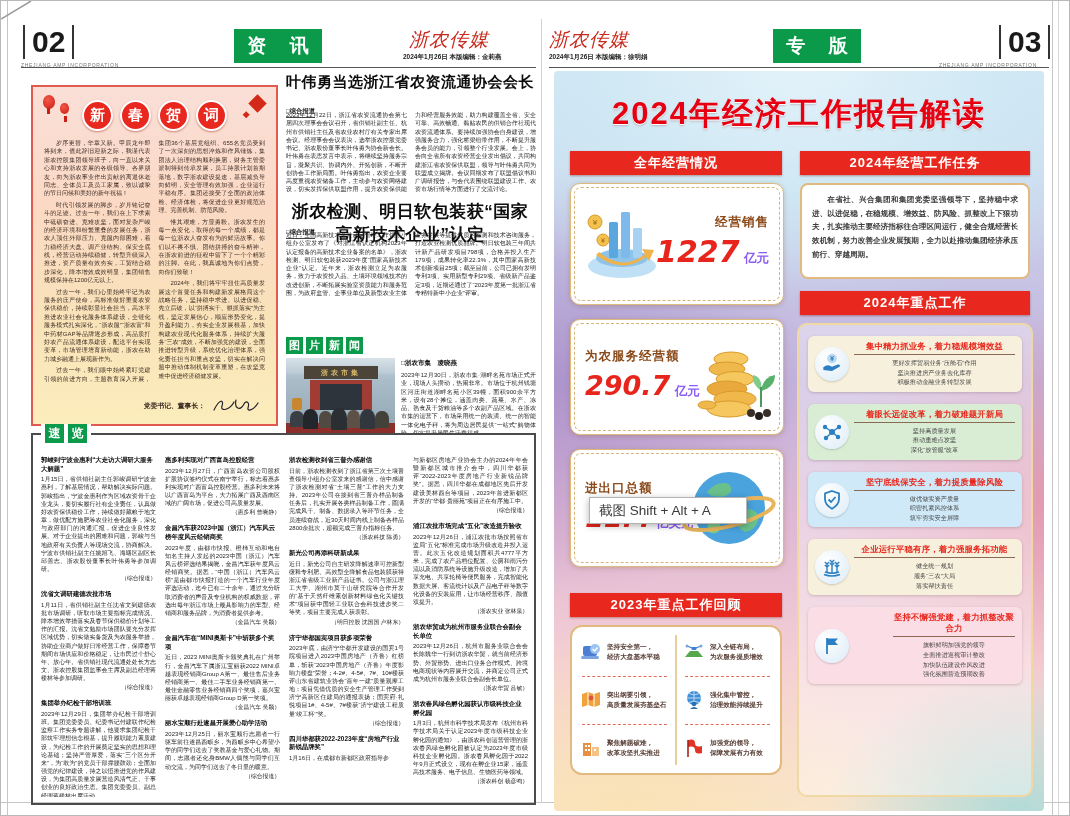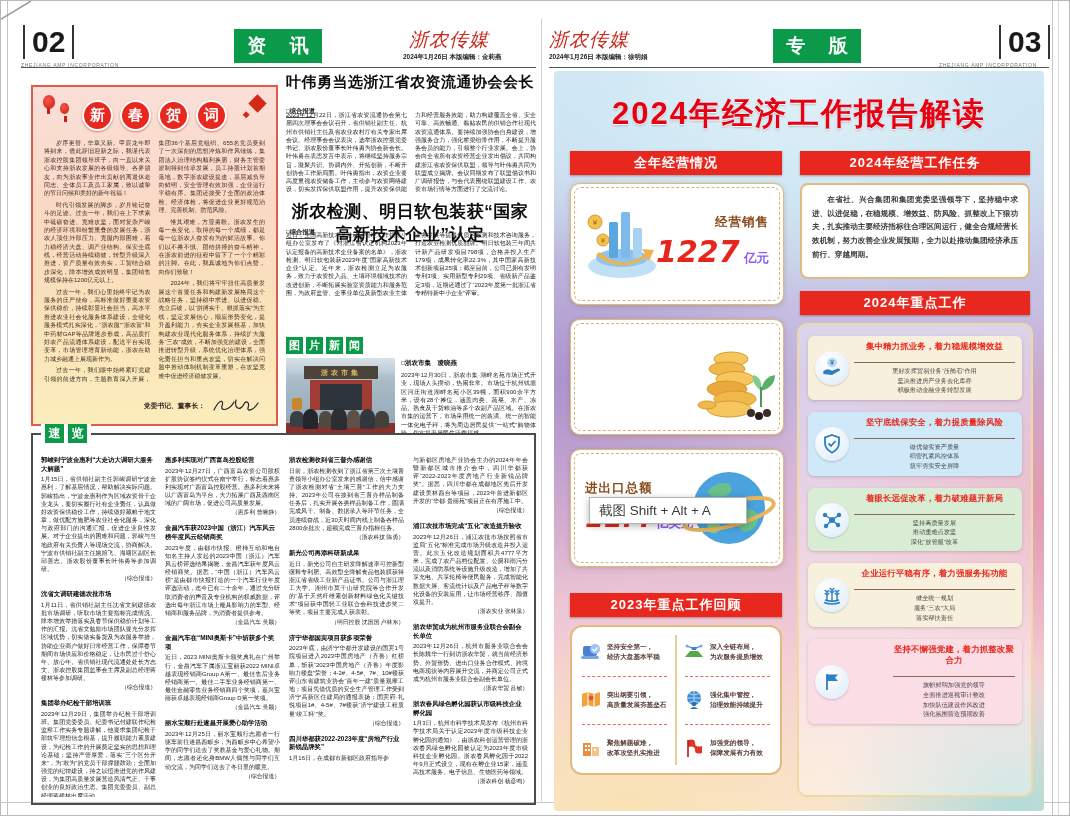--- a/index.html
+++ b/index.html
@@ -48,21 +48,21 @@
   .card{background:#fff;border-radius:10px;border:1px solid #ddb97e;box-shadow:0 1px 5px rgba(140,90,40,.3);}
   .card:after{content:"";position:absolute;inset:3px;border:1px dashed #d8b478;border-radius:7px;pointer-events:none;}
   .stat-label{font-weight:bold;color:#8a4a1a;font-size:12.5px;letter-spacing:1px;}
   .stat-val{font-style:italic;font-weight:800;color:#e8251c;font-size:30px;line-height:1;font-family:"DejaVu Sans",sans-serif;}
   .stat-unit{font-weight:bold;color:#8b5cf6;font-size:12.5px;}
   .taskbody{font-size:7.6px;font-weight:bold;color:#3c3c3c;line-height:1.8;text-align:justify;text-indent:2em;}
   .kwrap{border:2px solid #f0d8a2;border-radius:10px;background:rgba(255,255,255,.38);box-sizing:border-box;}
   .kc{border-radius:6px;box-shadow:0 1px 3px rgba(90,60,60,.25);display:flex;align-items:center;padding:5px 7px;gap:5px;margin-bottom:12px;}
   .icirc{width:34px;height:34px;background:radial-gradient(circle at 35% 30%,#ffffff,#dcebf7);border-radius:50%;display:flex;align-items:center;justify-content:center;box-shadow:0 1px 2px rgba(0,0,0,.18);flex:none;}
   .kct{flex:1;min-width:0;}
-  .kc .tt{font-size:8.4px;font-weight:bold;color:#e8281e;text-align:center;padding-bottom:10px;border-bottom:1px solid #8a6a52;margin-bottom:3px;letter-spacing:.2px;}
+  .kc .tt{font-size:8.4px;font-weight:bold;color:#e8281e;text-align:center;padding-bottom:2px;border-bottom:1px solid #8a6a52;margin-bottom:3px;letter-spacing:.2px;}
   .kc .sub{font-size:6.2px;color:#474747;line-height:1.55;display:block;text-align:center;}
   .rvrow{display:flex;align-items:center;gap:5px;height:38px;}
   .rvtx{font-size:6.6px;font-weight:bold;color:#5a4038;line-height:1.55;}
   .rvsep{border-bottom:1px dashed #e66a5a;margin:0 2px;}
   
   .tooltip{background:#fff;border:1px solid #b3b3b3;box-shadow:0 2px 7px rgba(0,0,0,.3);font-size:13.5px;color:#3a3a3a;display:flex;align-items:center;padding:0 9px;box-sizing:border-box;}
   
   .photo{background:linear-gradient(180deg,#c9d6de 0%,#a9bcc8 30%,#8fa5b2 100%);overflow:hidden;}
 </style>
 </head>
@@ -244,20 +244,27 @@
         <div style="position:absolute;right:14px;top:30px;text-align:right;">
           <div class="stat-label">经营销售</div>
           <div style="margin-top:6px;white-space:nowrap;">
             <span class="stat-val">1227</span>
             <span class="stat-unit">亿元</span>
           </div>
         </div>
       </div>
 
       <div class="abs card" style="left:16px;top:248px;width:212px;height:114px;">
+        <div style="position:absolute;left:14px;top:28px;">
+          <div class="stat-label">为农服务经营额</div>
+          <div style="margin-top:7px;white-space:nowrap;">
+            <span class="stat-val" style="font-size:27px;">290.7</span>
+            <span class="stat-unit">亿元</span>
+          </div>
+        </div>
         <svg width="92" height="96" style="position:absolute;right:6px;top:9px;" viewBox="0 0 92 96">
           <g stroke="#d89b2c" stroke-width="1">
             <ellipse cx="46" cy="30" rx="17" ry="7" fill="#f5c75e"></ellipse>
               <ellipse cx="42" cy="40" rx="18" ry="7" fill="#f0b84a"></ellipse>
             <ellipse cx="50" cy="50" rx="19" ry="7.5" fill="#f5c75e"></ellipse>
               <ellipse cx="42" cy="60" rx="20" ry="8" fill="#eaa93c"></ellipse>
             <ellipse cx="50" cy="70" rx="21" ry="8" fill="#f0b84a"></ellipse>
               <ellipse cx="44" cy="80" rx="22" ry="8" fill="#f5c75e"></ellipse>
             <ellipse cx="22" cy="76" rx="9" ry="4" fill="#f0b84a"></ellipse>
           </g>
@@ -374,35 +381,20 @@
           </div>
           <div class="kct">
             <div class="tt">集中精力抓业务，着力稳规模增效益</div>
             <span class="sub">更好发挥贸易业务“压舱石”作用</span>
             <span class="sub">坚决推进房产业务去化库存</span>
             <span class="sub">积极推动金融业务转型发展</span>
           </div>
         </div>
 
 
-        <div class="kc" style="background:#cfe9f8;">
-          <div class="icirc">
-            <svg width="24" height="24" viewBox="0 0 24 24" fill="none" stroke="#2b7fc2" stroke-width="1.8">
-                <path d="M12 3 l7 2.5 v5.5 c0 5 -3.5 7.8 -7 9.8 c-3.5 -2 -7 -4.8 -7 -9.8 v-5.5 z"></path>
-                <path d="M8.5 11.5 l2.5 2.5 4.5 -5"></path>
-              </svg>
-          </div>
-          <div class="kct">
-            <div class="tt">坚守底线保安全，着力提质量除风险</div>
-            <span class="sub">做优做实资产质量</span>
-            <span class="sub">织密扎紧风控体系</span>
-            <span class="sub">筑牢夯实安全屏障</span>
-          </div>
-        </div>
-
         <div class="kc" style="background:#d9edd4;">
           <div class="icirc">
             <svg width="24" height="24" viewBox="0 0 24 24">
                 <g stroke="#2b7fc2" stroke-width="1.4">
                   <line x1="12" y1="12" x2="5" y2="7"></line>
                   <line x1="12" y1="12" x2="19" y2="7"></line>
                   <line x1="12" y1="12" x2="6" y2="18"></line>
                   <line x1="12" y1="12" x2="18" y2="17"></line>
                 </g>
                 <circle cx="12" cy="12" r="3" fill="#2b7fc2"></circle>
@@ -413,20 +405,35 @@
               </svg>
           </div>
           <div class="kct">
             <div class="tt">着眼长远促改革，着力破难题开新局</div>
             <span class="sub">坚持高质量发展</span>
             <span class="sub">推动重难点攻坚</span>
             <span class="sub">深化“放管服”改革</span>
           </div>
         </div>
 
+        <div class="kc" style="background:#cfe9f8;">
+          <div class="icirc">
+            <svg width="24" height="24" viewBox="0 0 24 24" fill="none" stroke="#2b7fc2" stroke-width="1.8">
+                <path d="M12 3 l7 2.5 v5.5 c0 5 -3.5 7.8 -7 9.8 c-3.5 -2 -7 -4.8 -7 -9.8 v-5.5 z"></path>
+                <path d="M8.5 11.5 l2.5 2.5 4.5 -5"></path>
+              </svg>
+          </div>
+          <div class="kct">
+            <div class="tt">坚守底线保安全，着力提质量除风险</div>
+            <span class="sub">做优做实资产质量</span>
+            <span class="sub">织密扎紧风控体系</span>
+            <span class="sub">筑牢夯实安全屏障</span>
+          </div>
+        </div>
+
         <div class="kc" style="background:#f7f0dc;">
           <div class="icirc">
             <svg width="24" height="24" viewBox="0 0 24 24" fill="none" stroke="#2b7fc2" stroke-width="1.4">
                 <path d="M7 18 V8 M12 18 V6 M17 18 V8"></path>
                 <path d="M7 9 l-2.2 -2 M7 12 l-2.2 -2 M7 9 l2.2 -2 M7 12 l2.2 -2 M12 7 l-2.2 -2 M12 10 l-2.2 -2 M12 7 l2.2 -2 M12 10 l2.2 -2 M17 9 l-2.2 -2 M17 12 l-2.2 -2 M17 9 l2.2 -2 M17 12 l2.2 -2"></path>
                 <path d="M4 19.5 q8 3 16 0 M5 17 q7 2.4 14 0"></path>
               </svg>
           </div>
           <div class="kct">
             <div class="tt">企业运行平稳有序，着力强服务拓功能</div>

